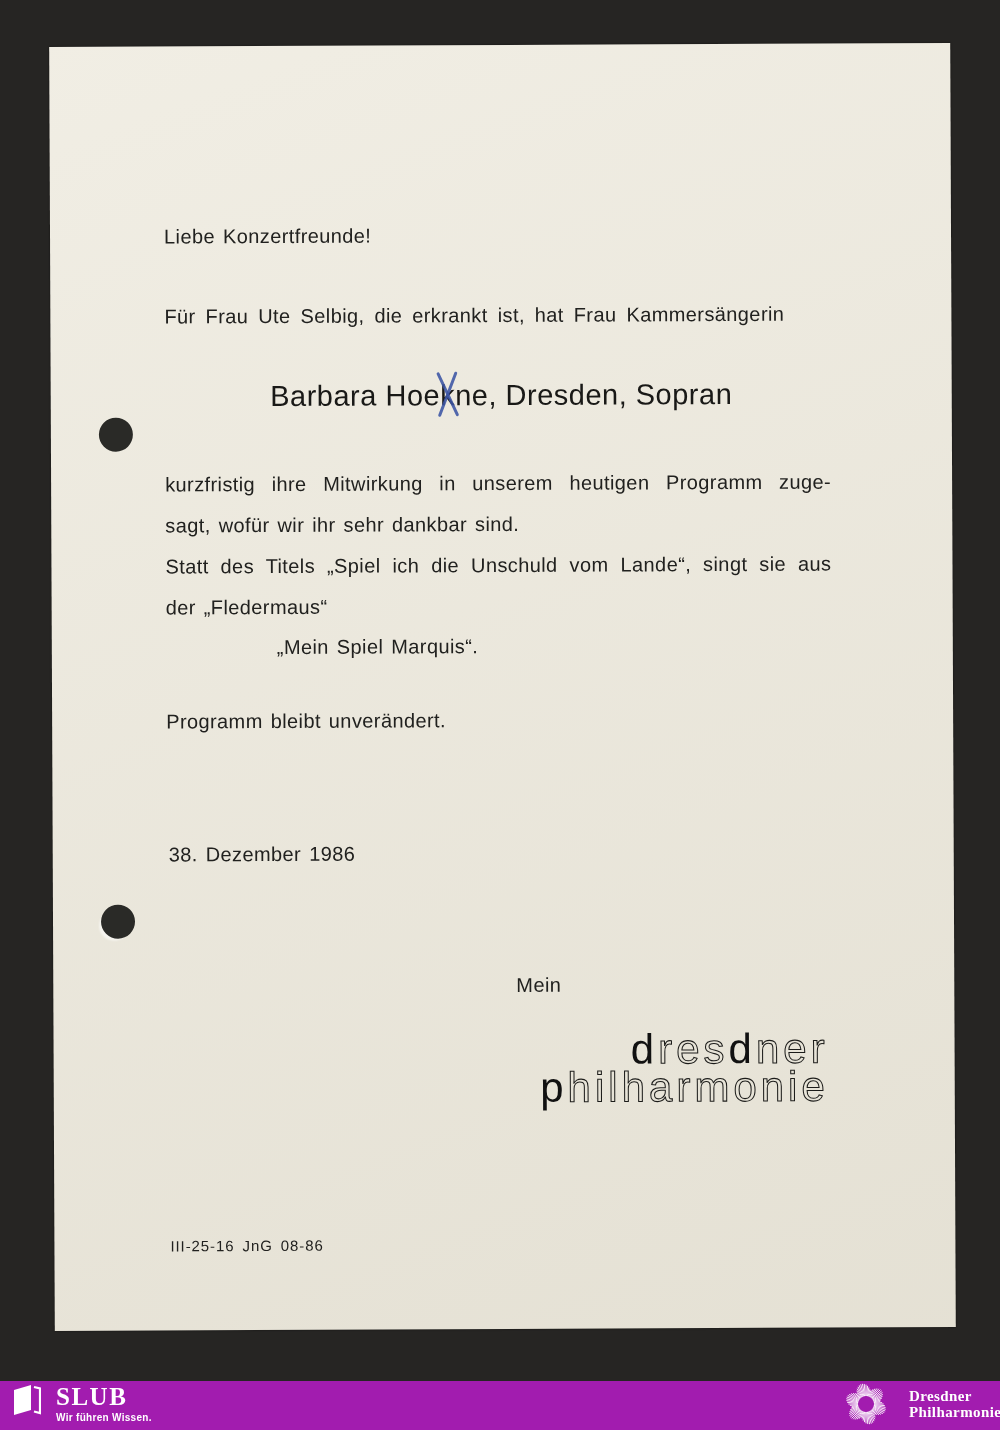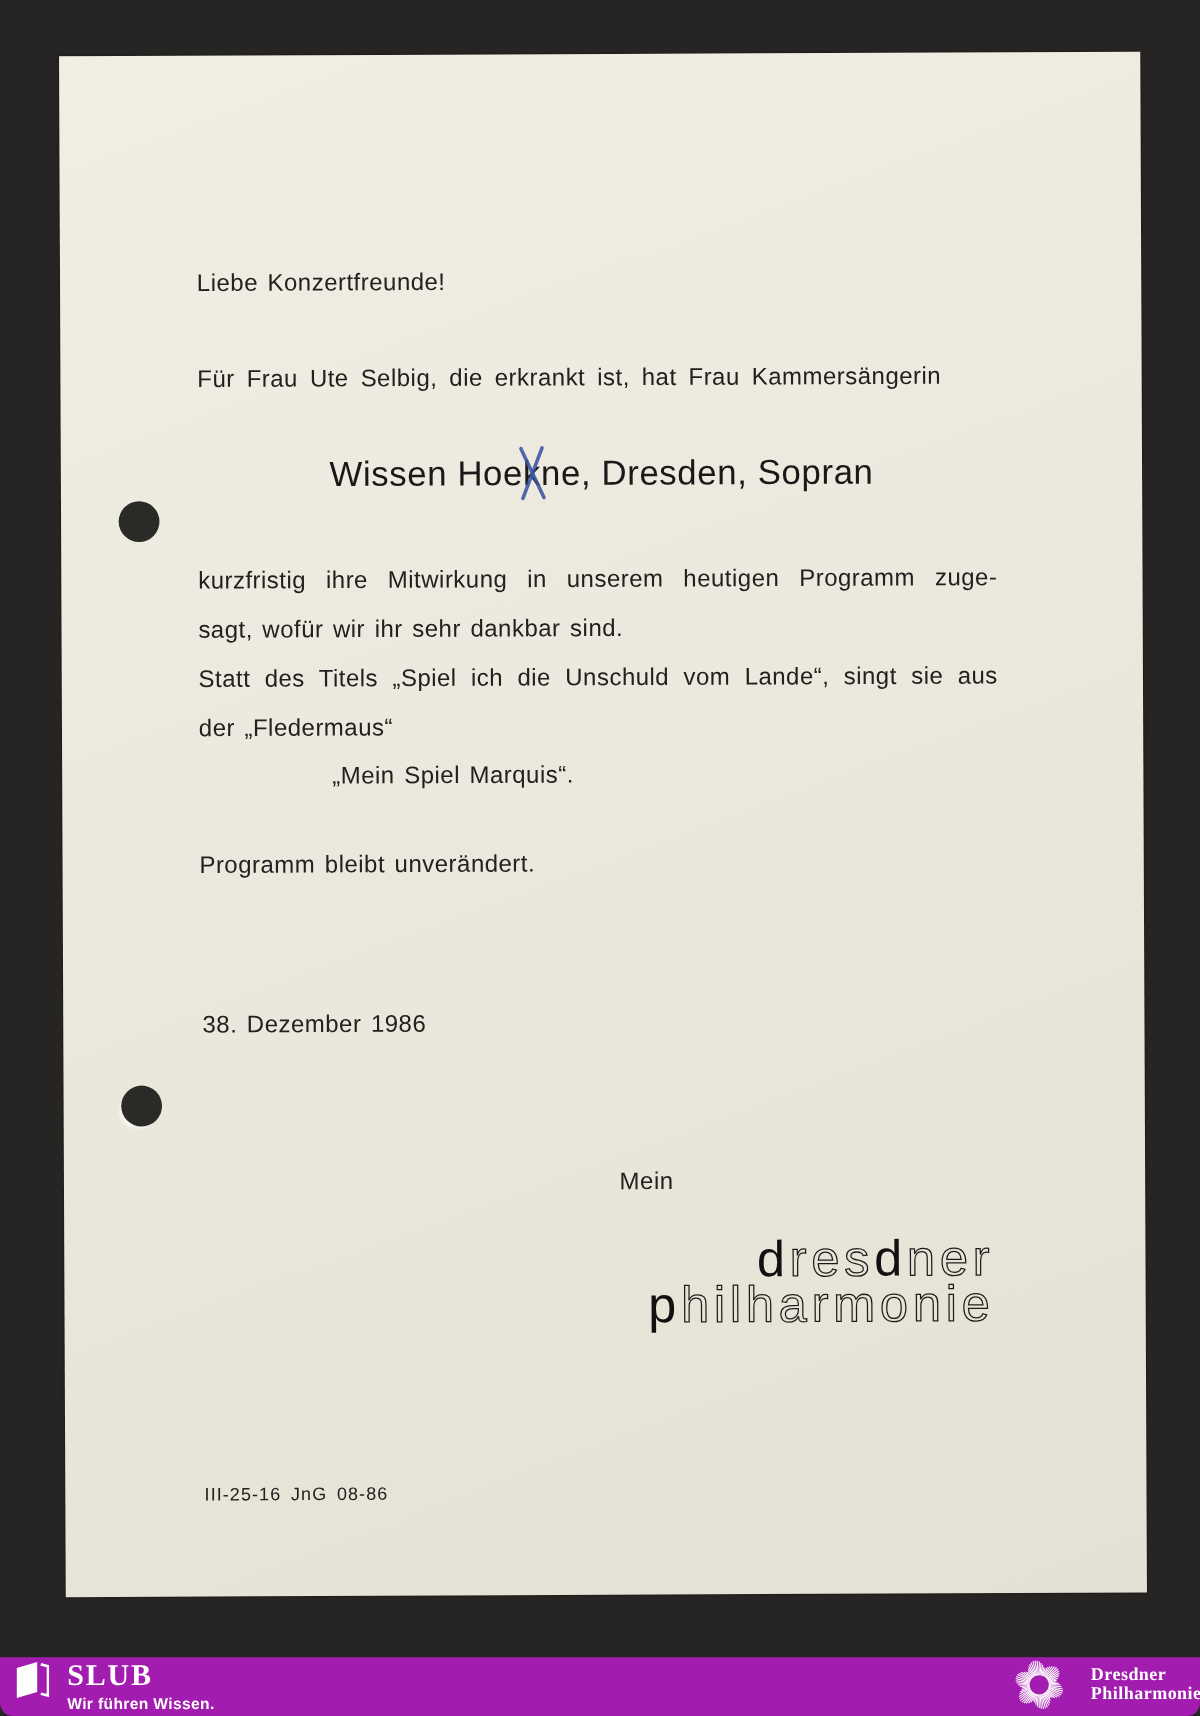--- a/index.html
+++ b/index.html
@@ -1,20 +1,19 @@
 <!DOCTYPE html>
 <html><head>
 <meta charset="utf-8">
 <style>
   html,body { margin:0; padding:0; background:#262523; }
   .stage {
     position:relative; width:1000px; height:1430px; overflow:hidden;
     background:#262523;
     font-family:"Liberation Sans", sans-serif;
-    border-radius:11px;
   }
   
   .paper {
     position:absolute; left:52px; top:45px; width:901px; height:1284px;
     background:#ece8db;
     background-image:linear-gradient(160deg, rgba(255,255,255,.25), rgba(0,0,0,.03));
     transform:rotate(-0.25deg);
     box-shadow:0 0 2px rgba(0,0,0,.6);
     color:#21211f;
   }
@@ -48,41 +47,41 @@
   .hole-1 { left:48px; top:371px; }
   .hole-2 { left:48px; top:858px; box-shadow:-4px 4px 2px -2px rgba(255,255,255,.55); }
   
   .footer-bar { position:absolute; left:0; top:1381px; width:1000px; height:59px; background:#a21caf; }
   .slub { position:absolute; left:13px; top:3px; display:flex; align-items:flex-start; }
   .slub-text { margin-left:15px; }
   .slub-word {
     font-family:"Liberation Serif", serif; font-weight:bold; color:#fff;
     font-size:25px; line-height:26px; letter-spacing:1.5px;
   }
-  .slub-tag { font-size:13px; font-weight:bold; color:#fff; letter-spacing:.3px; margin-top:2px; }
+  .slub-tag { font-size:10px; font-weight:bold; color:#fff; letter-spacing:.3px; margin-top:2px; }
   .dp-badge { position:absolute; left:843px; top:0; display:flex; align-items:flex-start; }
   .dp-text {
     margin-left:20px; margin-top:7px;
     font-family:"Liberation Serif", serif; font-weight:600; color:#fff;
     font-size:15px; line-height:16px; letter-spacing:.4px;
   }
 </style>
 </head>
 <body>
 
 <div class="stage">
 
   <div class="paper">
 
     <div class="doc-text" style="left:114px; top:179px;">Liebe Konzertfreunde!</div>
 
     <div class="doc-text intro-line" style="left:114px; top:259px;">Für Frau Ute Selbig, die erkrankt ist, hat Frau Kammersängerin</div>
 
     <div class="headline">
-      <span>Wissen Hoe</span><span class="struck">k</span><span>ne, Dresden, Sopran</span>
+      <span>Barbara Hoe</span><span class="struck">k</span><span>ne, Dresden, Sopran</span>
     </div>
 
     <div class="doc-text body-line just" style="left:114px; top:427px;">kurzfristig ihre Mitwirkung in unserem heutigen Programm zuge-</div>
     <div class="doc-text body-line" style="left:114px; top:468px;">sagt, wofür wir ihr sehr dankbar sind.</div>
     <div class="doc-text body-line just" style="left:114px; top:509px;">Statt des Titels „Spiel ich die Unschuld vom Lande“, singt sie aus</div>
     <div class="doc-text body-line" style="left:114px; top:550px;">der „Fledermaus“</div>
     <div class="doc-text" style="left:225px; top:590px;">„Mein Spiel Marquis“.</div>
     <div class="doc-text" style="left:114px; top:664px;">Programm bleibt unverändert.</div>
 
     <div class="doc-text" style="left:116px; top:797px;">38. Dezember 1986</div>

